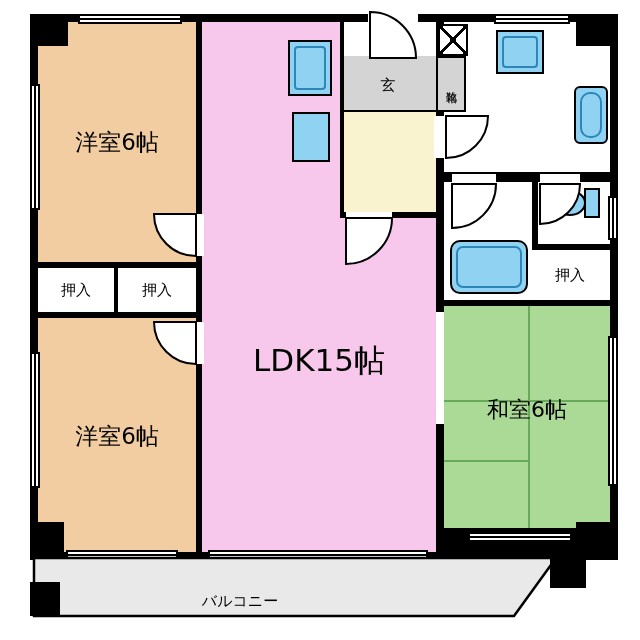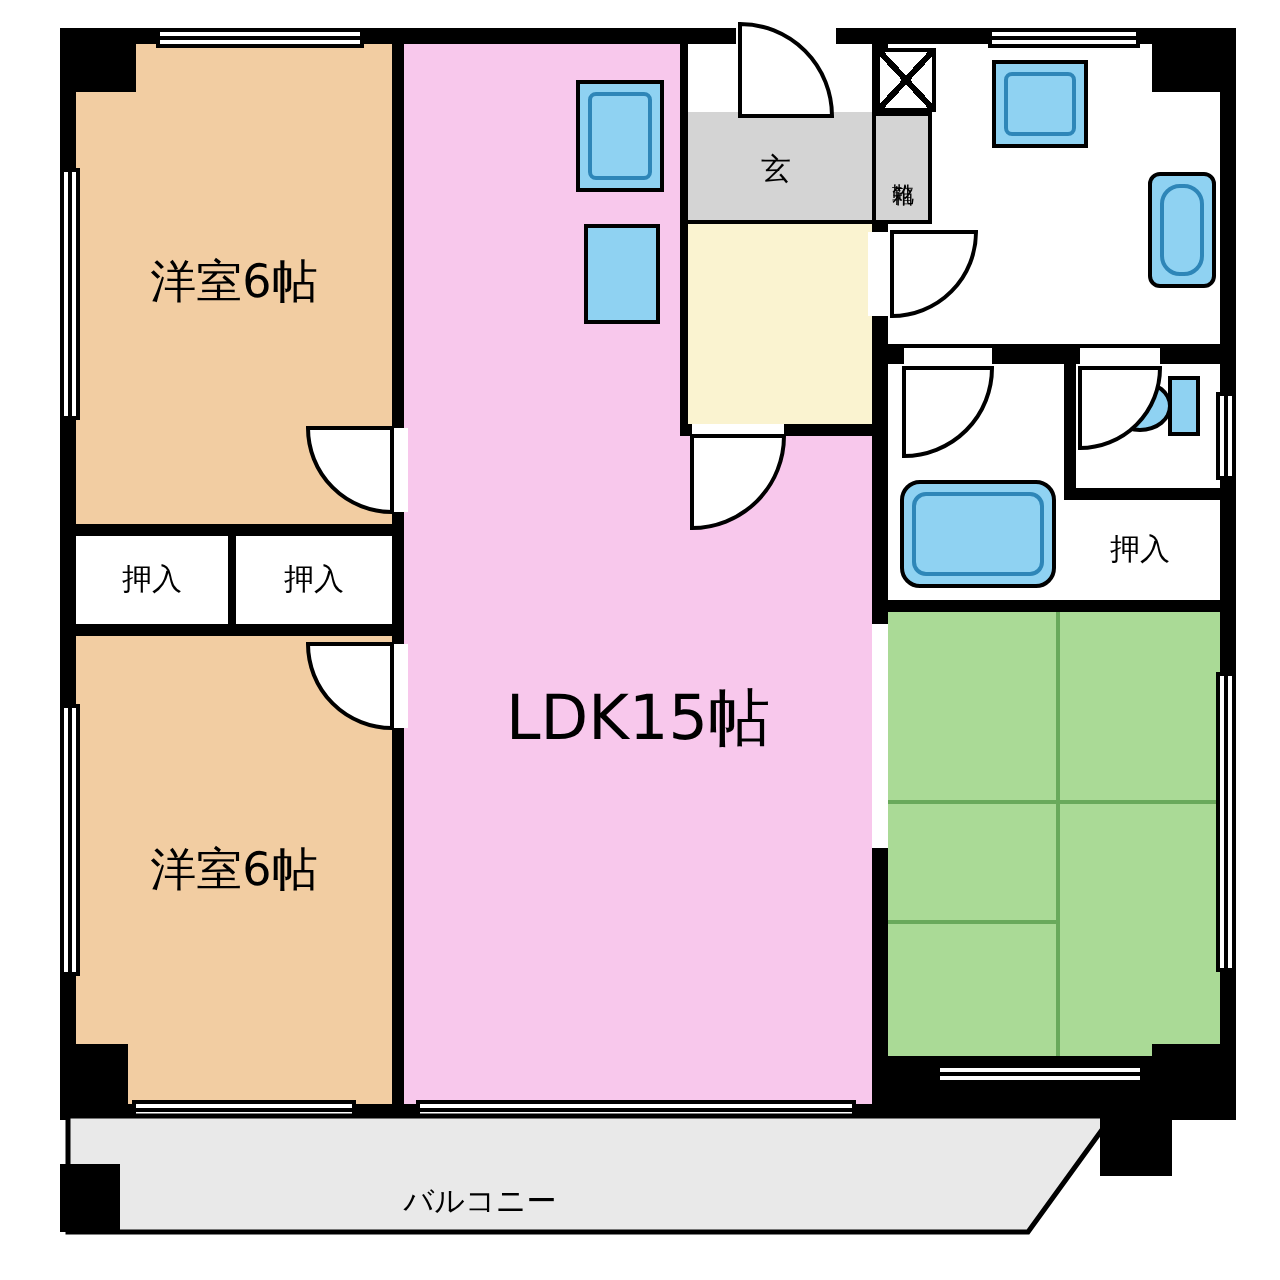--- a/index.html
+++ b/index.html
@@ -113,15 +113,16 @@
   <div class="pillar" style="left:550px;top:556px;width:36px;height:32px;"></div>
 
   <div class="label lbl-room" style="left:117px;top:142px;">洋室6帖</div>
   <div class="label lbl-small" style="left:76px;top:290px;">押入</div>
   <div class="label lbl-small" style="left:157px;top:290px;">押入</div>
   <div class="label lbl-room" style="left:117px;top:436px;">洋室6帖</div>
   <div class="label lbl-ldk" style="left:319px;top:360px;">LDK15帖</div>
   <div class="label lbl-small" style="left:388px;top:85px;">玄</div>
   <div class="label lbl-vert" style="left:451px;top:84px;">靴箱</div>
   <div class="label lbl-small" style="left:570px;top:275px;">押入</div>
+  <div class="label lbl-mid" style="left:527px;top:410px;">和室6帖</div>
   <div class="label lbl-small" style="left:240px;top:601px;">バルコニー</div>
 
 </div>
 
 </body></html>

